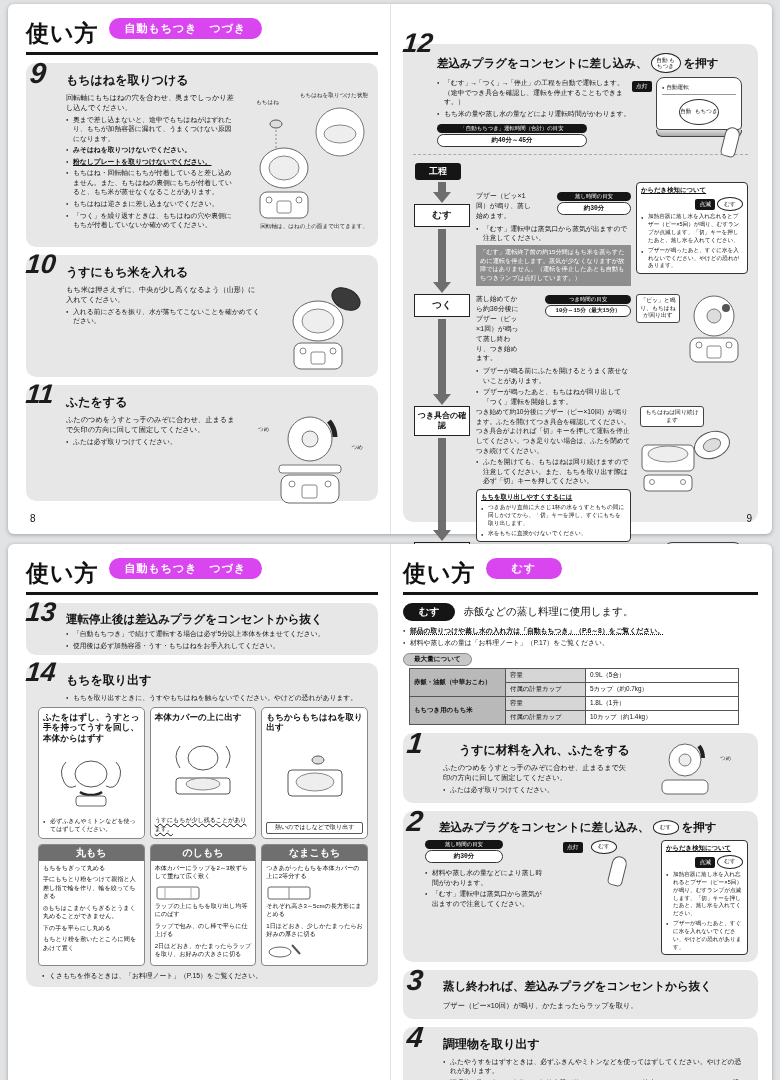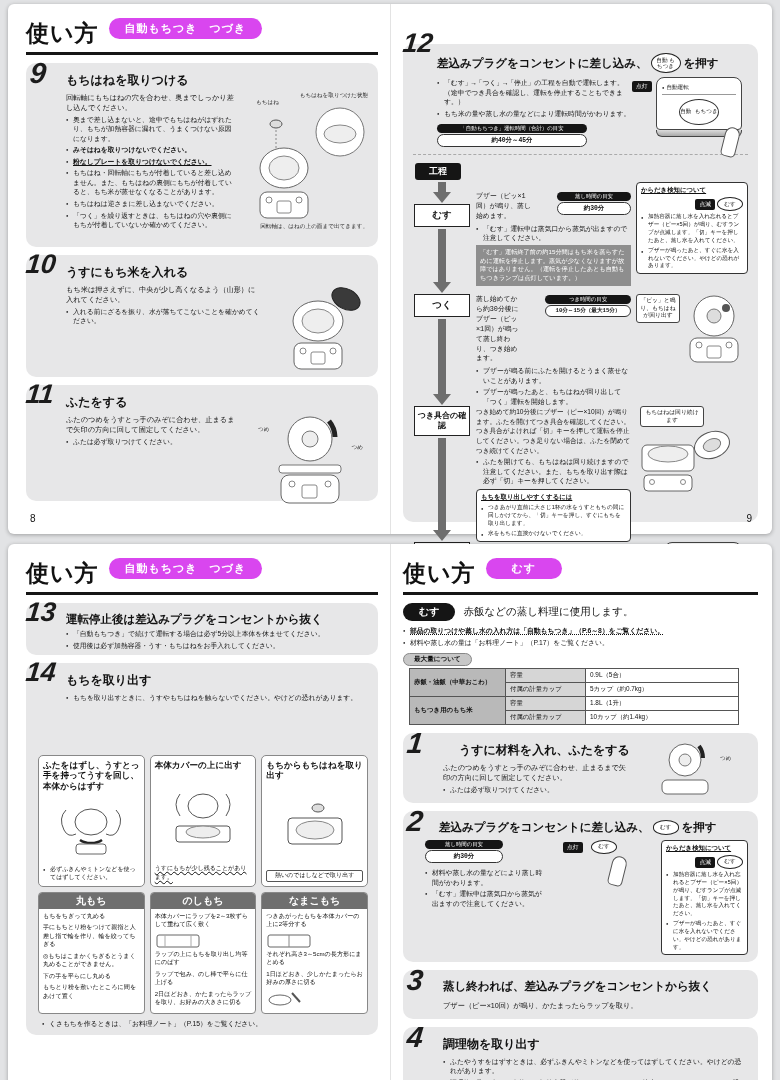--- a/index.html
+++ b/index.html
@@ -89,21 +89,21 @@
   .callout { background:#fff; border:1px solid #444; border-radius:3px; font-size:5.8px;
              padding:2px 3px; text-align:center; line-height:1.3; }
   .lamp-row { display:flex; align-items:center; gap:2px; justify-content:flex-end; margin-bottom:2px; }
 
   .pnum { position:absolute; bottom:10px; font-size:10px; }
   .pnum.l { left:22px; } .pnum.r { right:20px; }
 
   
   .panel3 { display:flex; gap:5px; margin-top:4px; }
   .p14 { flex:1; background:#fff; border:1px solid #888; border-radius:5px; padding:4px;
-         display:flex; flex-direction:column;margin-top:48px; }
+         display:flex; flex-direction:column; }
   .p14 h4 { font-size:8.6px; line-height:1.25; margin-bottom:2px; }
   .p14 .art { flex:1; display:flex; align-items:center; justify-content:center; }
   .note-tag { border:1px solid #555; border-radius:2px; font-size:6px; padding:1px 2px;
               text-align:center; line-height:1.3; }
   .recipes { display:flex; gap:5px; margin-top:5px; }
   .recipe { flex:1; background:#fff; border:1px solid #888; border-radius:4px; overflow:hidden; }
   .recipe-h { background:#6f6f6f; color:#fff; font-weight:bold; text-align:center; font-size:10px;
               padding:1px 0; }
   .recipe-b { padding:3px 4px; font-size:6.1px; line-height:1.4; }
   .recipe-b p { margin-bottom:3px; }

